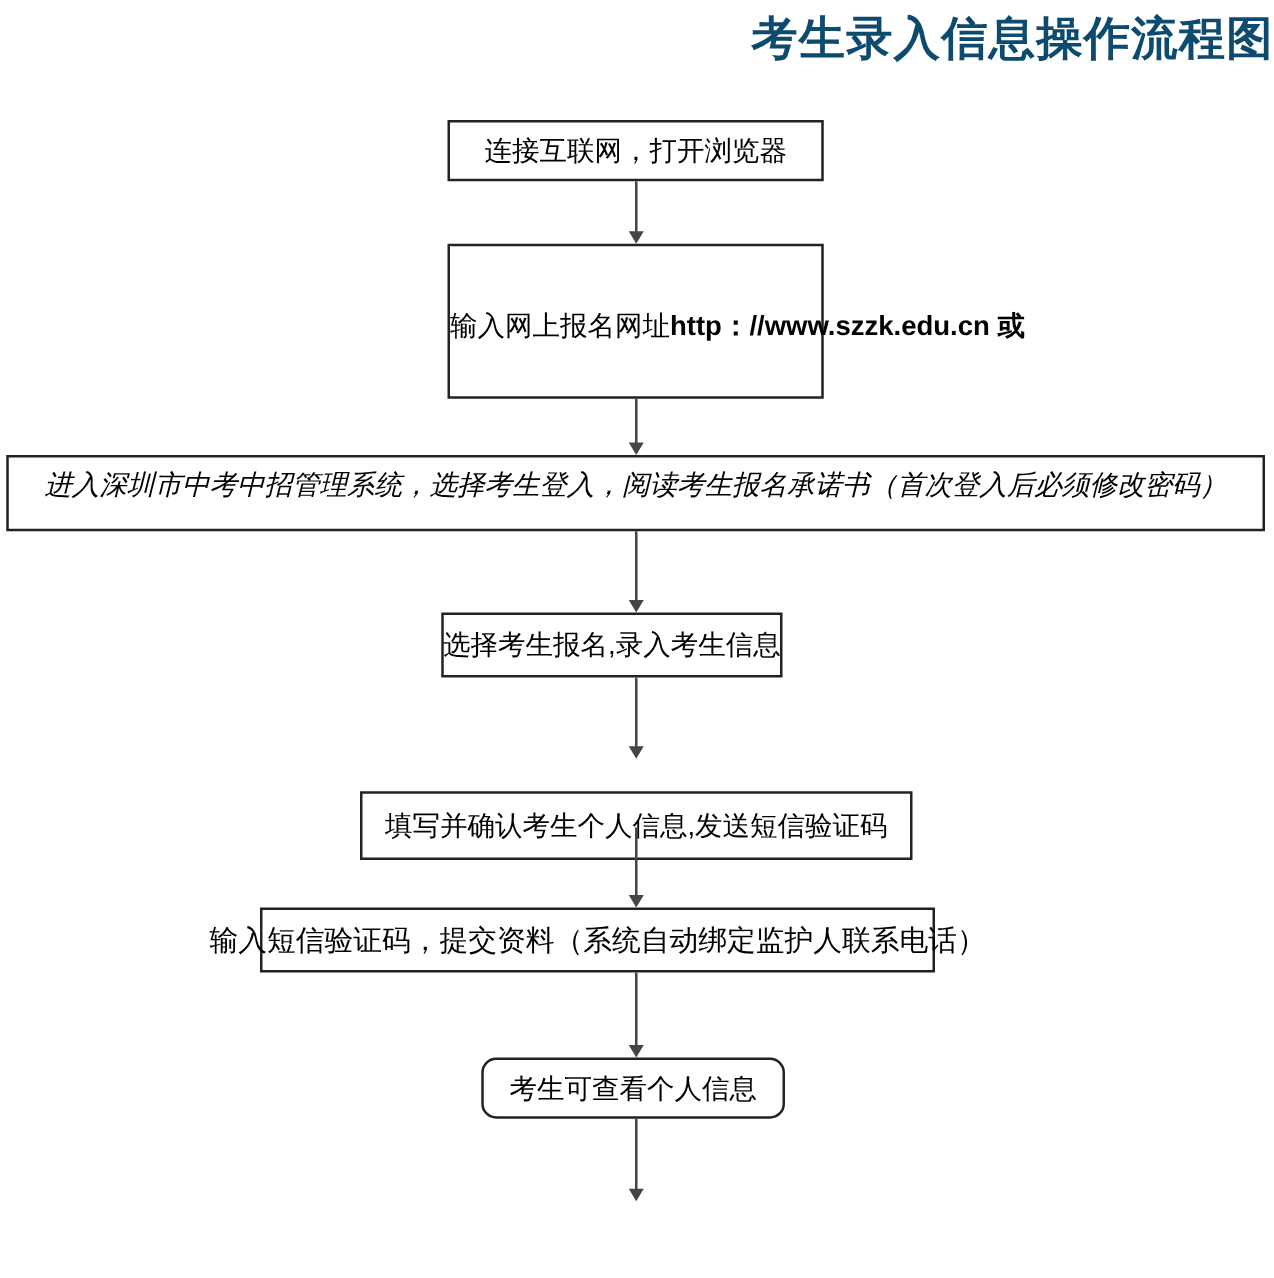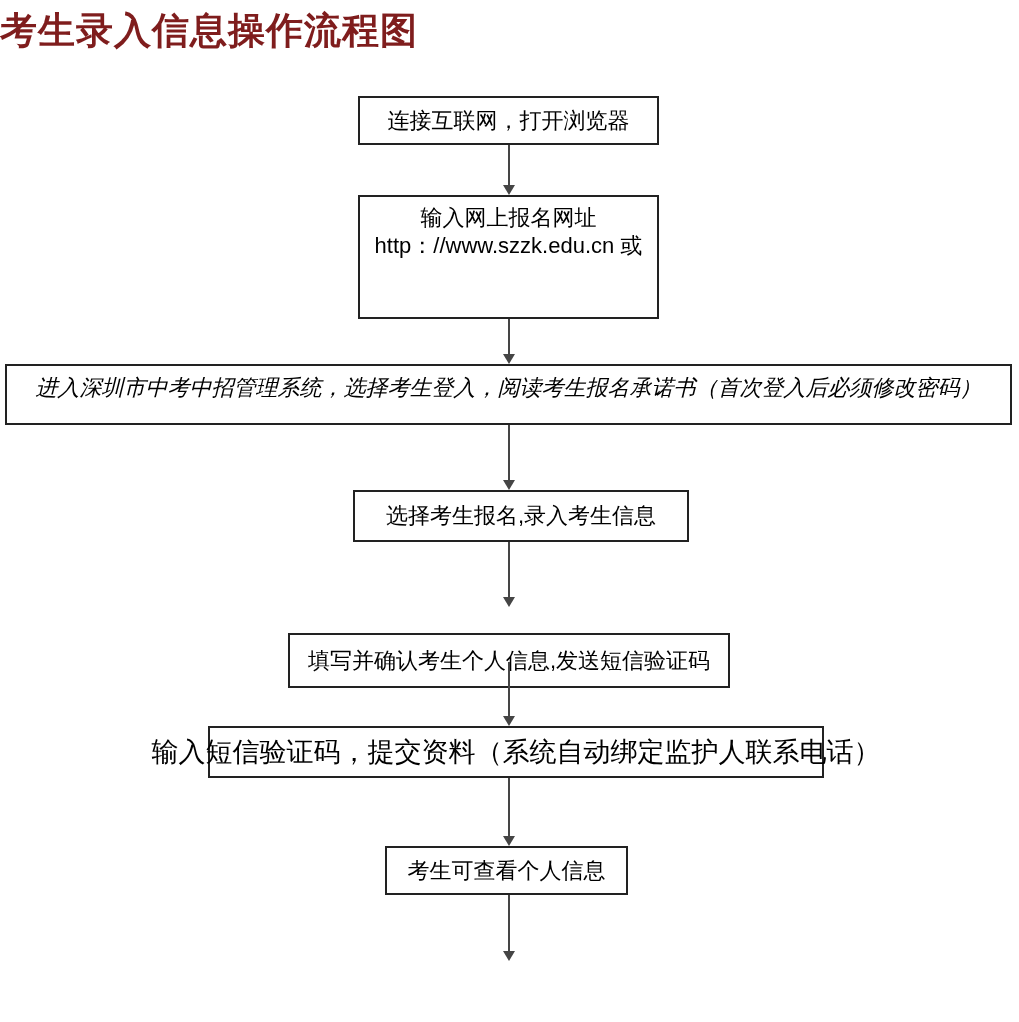--- a/index.html
+++ b/index.html
@@ -10,51 +10,51 @@
     background: #ffffff;
     font-family: "Liberation Sans", "DejaVu Sans", sans-serif;
     color: #000000;
     overflow: hidden;
   }
   .title {
     position: absolute;
     top: 6px;
     left: 0;
     width: 100%;
-    text-align: left;
+    text-align: right;
     font-size: 37px;
     font-weight: bold;
     letter-spacing: 1px;
-    color: #7f1d1d;
+    color: #0c4a6e;
   }
   .box {
     position: absolute;
     box-sizing: border-box;
     border: 2px solid #222222;
     background: #ffffff;
     display: flex;
     align-items: center;
     justify-content: center;
     text-align: center;
     font-size: 22px;
     line-height: 28px;
     white-space: nowrap;
   }
   
   #b1 { left: 358px; top: 96px;  width: 301px; height: 49px; }
   #b2 { left: 358px; top: 195px; width: 301px; height: 124px;
-        flex-direction: column; justify-content: flex-start; padding-top: 7px; }
+        flex-direction: row; justify-content: flex-start; padding-top: 7px; }
   #b3 { left: 5px;   top: 364px; width: 1007px; height: 61px;
         align-items: flex-start; padding-top: 8px; font-style: italic; }
-  #b4 { left: 353px; top: 490px; width: 336px; height: 52px; }
+  #b4 { left: 353px; top: 490px; width: 273px; height: 52px; }
   #b5 { left: 288px; top: 607px; width: 442px; height: 55px; margin-top: 26px; }
-  #b6 { left: 208px; top: 726px; width: 616px; height: 52px; font-size: 27px; }
-  #b7 { left: 385px; top: 846px; width: 243px; height: 49px; }
+  #b6 { left: 208px; top: 726px; width: 540px; height: 52px; font-size: 23px; }
+  #b7 { left: 385px; top: 846px; width: 243px; height: 49px; border-radius: 12px; }
   #b8 { left: 415px; top: 961px; width: 183px; height: 46px; }
-  .url-line { display: block; font-weight: normal; }
+  .url-line { display: block; font-weight: bold; }
   .plain-line { display: block; }
   
   .arrow {
     position: absolute;
     left: 508px;
     width: 2px;
     background: #454545;
   }
   .arrow::after {
     content: "";

